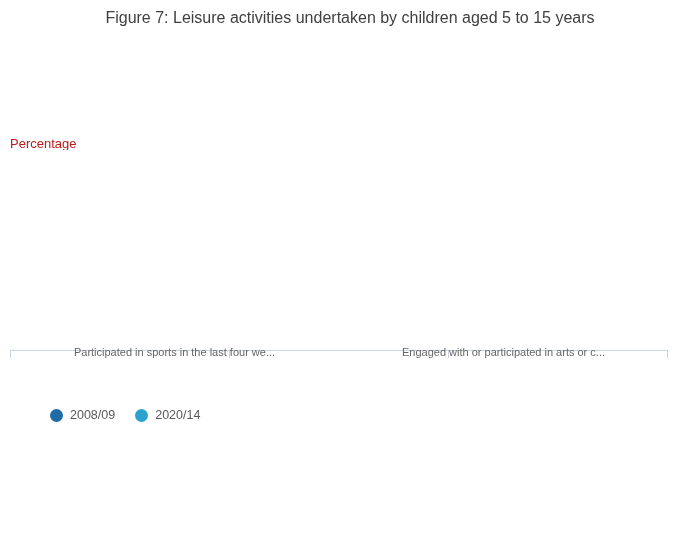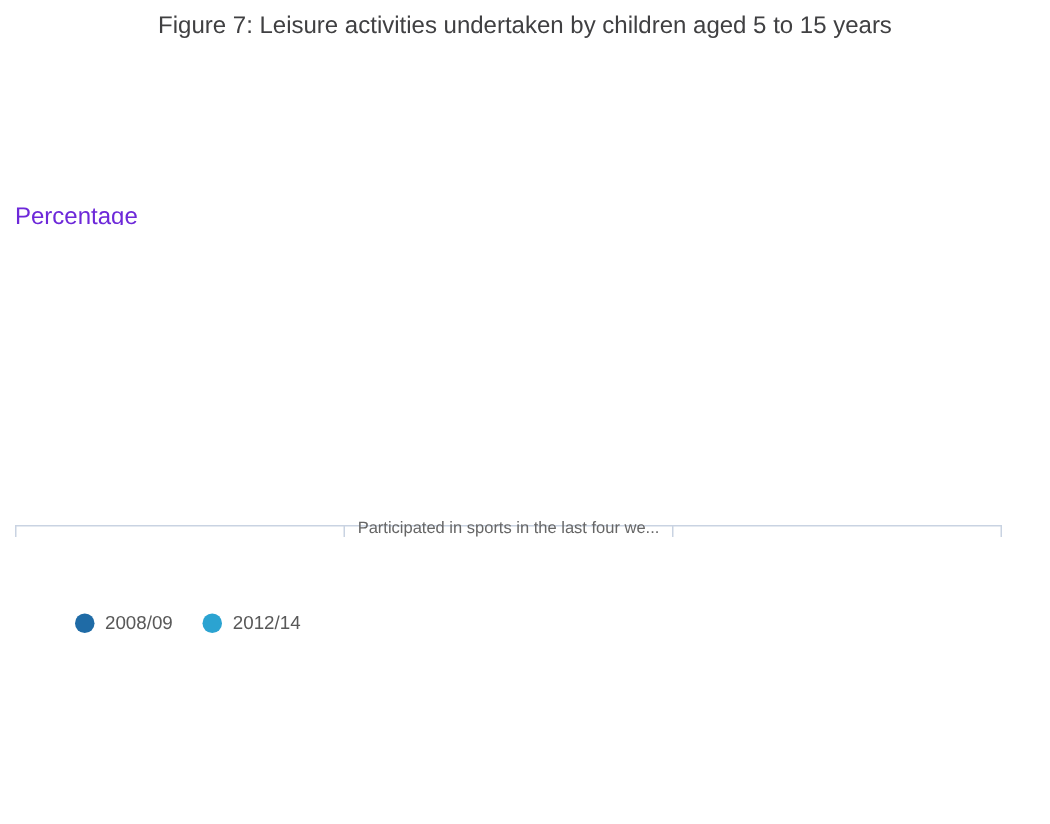--- a/index.html
+++ b/index.html
@@ -23,22 +23,22 @@
     text-align: center;
     font-size: 16px;
     line-height: 21px;
     font-weight: 400;
     color: #404042;
   }
   .y-axis-label {
     position: absolute;
     top: 136px;
     left: 10px;
-    font-size: 16px;
-    color: #6d28d9;
+    font-size: 13px;
+    color: #b91c1c;
   }
   .plot-area {
     position: absolute;
     top: 150px;
     left: 10px;
     width: 658px;
     height: 200px;
     background: #ffffff;
   }
   .x-axis-line {
@@ -124,27 +124,28 @@
   <div class="plot-area"></div>
 
   <div class="x-axis-line"></div>
   <div class="x-axis-tick tick-0"></div>
   <div class="x-axis-tick tick-1"></div>
   <div class="x-axis-tick tick-2"></div>
   <div class="x-axis-tick tick-3"></div>
 
   <div class="category-row">
     <div class="category-cell">Participated in sports in the last four we...</div>
+    <div class="category-cell">Engaged with or participated in arts or c...</div>
   </div>
 
   <div class="legend">
     <div class="legend-item">
       <span class="legend-dot" style="background-color: rgb(31, 107, 166);"></span>
       <span class="legend-label">2008/09</span>
     </div>
     <div class="legend-item">
       <span class="legend-dot" style="background-color: rgb(43, 163, 209);"></span>
-      <span class="legend-label">2012/14</span>
+      <span class="legend-label">2020/14</span>
     </div>
   </div>
 
 
 </div>
 
 </body></html>

